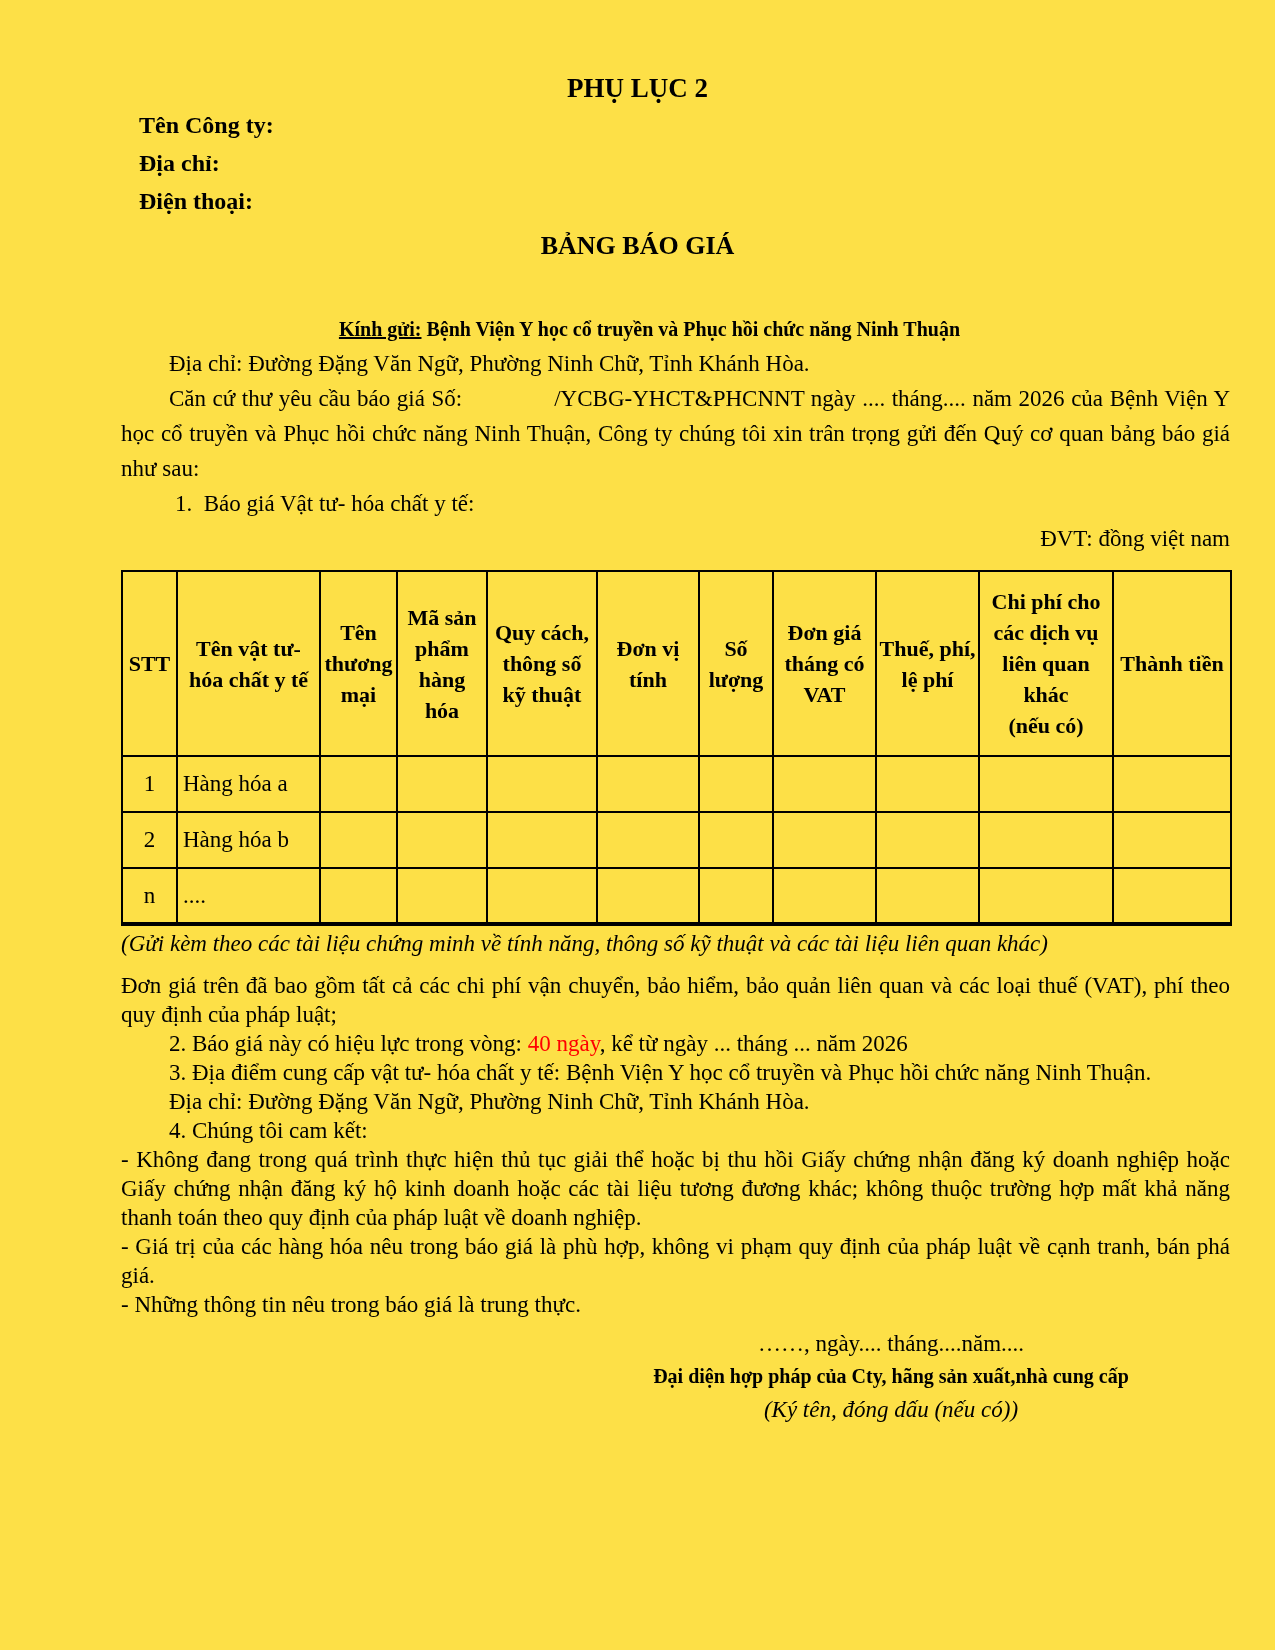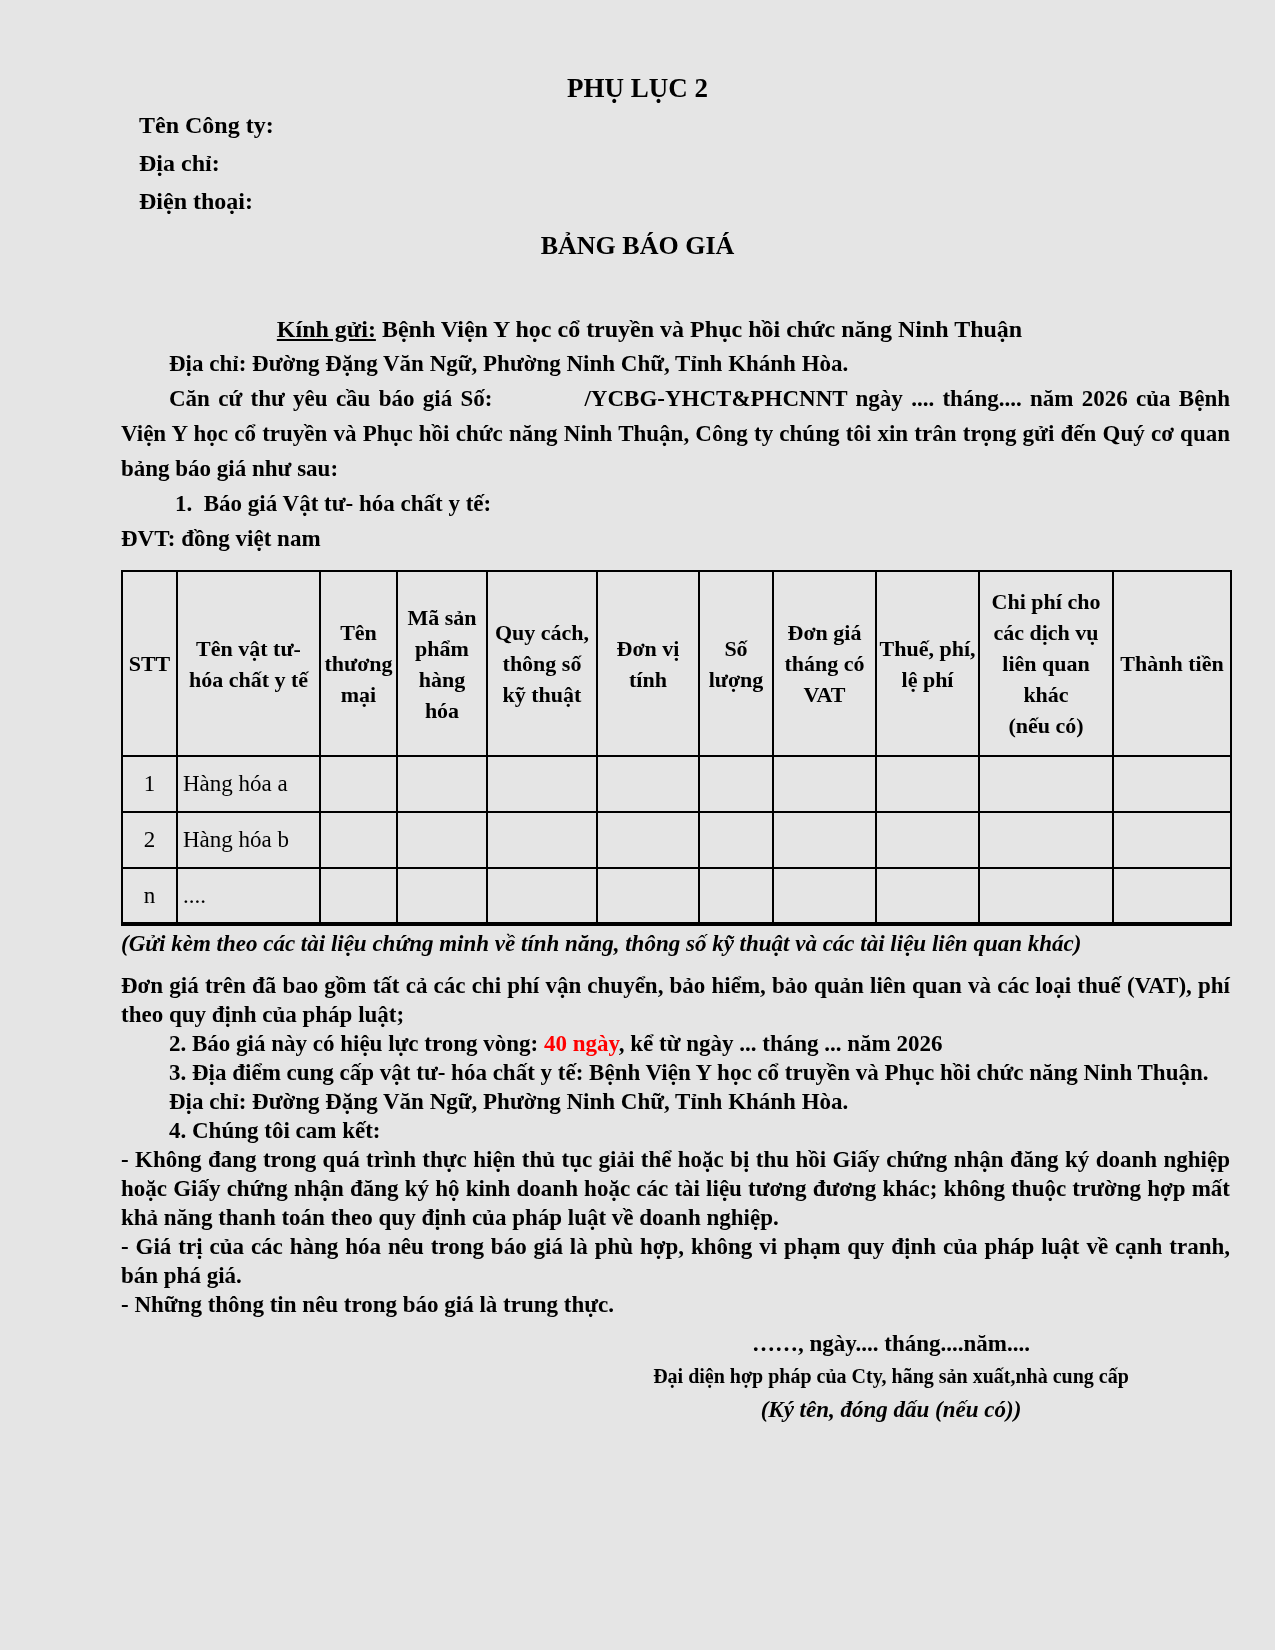--- a/index.html
+++ b/index.html
@@ -1,35 +1,35 @@
 <!DOCTYPE html>
 <html><head>
 <meta charset="utf-8">
 <style>
   * { margin:0; padding:0; box-sizing:border-box; }
   html,body { background:#ffffff; }
   body { width:1275px; height:1650px; }
   .page {
-    position:relative; width:1275px; height:1650px; background:#e5e5e5; color:#000;
+    position:relative; width:1275px; height:1650px; background:#fde047; color:#000;
     font-family:"Liberation Serif","DejaVu Serif",serif;
     font-size:23px; padding-top:70px; overflow:hidden;
   }
   .appendix-title { text-align:center; font-weight:bold; font-size:27px; line-height:36px; }
   .company-block { margin:0 45px 0 139px; }
   .company-block p { font-weight:bold; font-size:24px; line-height:38px; }
   .main-title { text-align:center; font-weight:bold; font-size:26px; line-height:40px; margin-top:6px; }
-  .kinhgui { text-align:center; font-size:24px; line-height:34px; margin-top:46px; font-weight:bold;padding-left:24px; }
+  .kinhgui { text-align:center; font-size:20px; line-height:34px; margin-top:46px; font-weight:bold;padding-left:24px; }
   .kinhgui .u { text-decoration:underline; }
   .content { margin:0 45px 0 121px; }
-  .content p { line-height:35px;font-weight:bold; }
+  .content p { line-height:35px; }
   .ind { text-indent:48px; }
   .sec1 { text-indent:54px; }
   .justify { text-align:justify; }
   .gap { display:inline-block; width:92px; }
-  .dvt { line-height:30px; margin-bottom:14px; }
+  .dvt { text-align:right; line-height:30px; margin-bottom:14px; }
   table.quote { border-collapse:collapse; table-layout:fixed; width:1109px;
     border:2px solid #000; border-bottom:4px solid #000; }
   table.quote th, table.quote td { border:2px solid #000; }
   table.quote th { font-size:22px; line-height:31px; font-weight:bold; padding:2px; vertical-align:middle; text-align:center; }
   table.quote thead tr { height:185px; }
   table.quote tbody tr { height:56px; }
   table.quote td { font-size:23px; vertical-align:middle; padding:0 5px; }
   td.c { text-align:center; }
   .nc { margin-top:0; }
   .attach-note { font-style:italic; margin-top:0; line-height:31px; }

